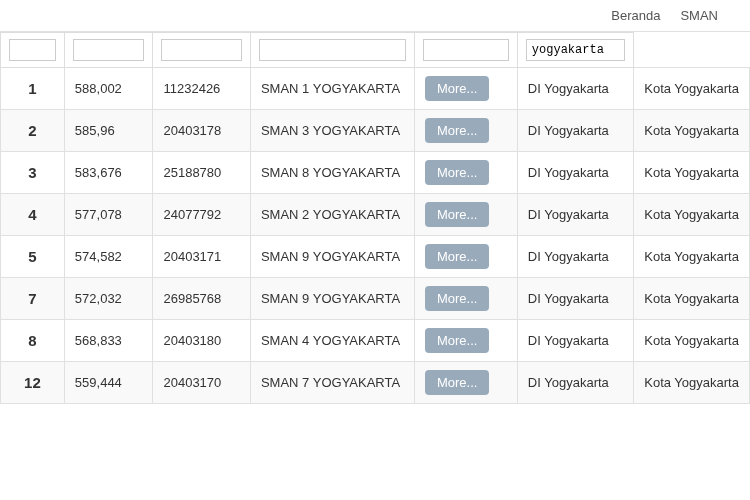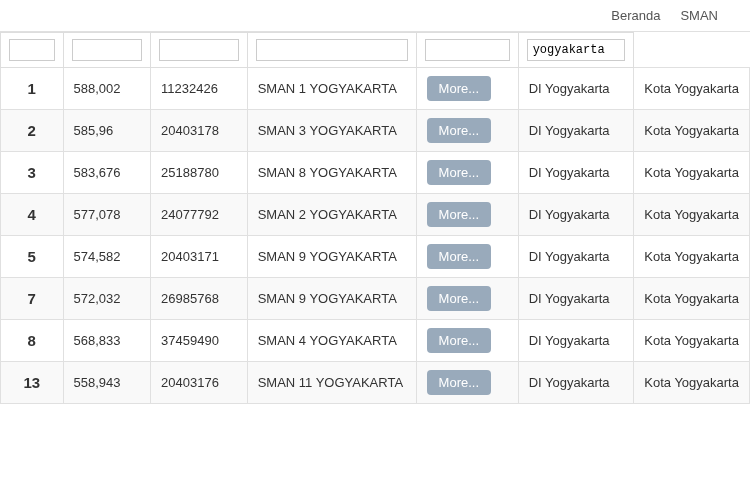--- a/index.html
+++ b/index.html
@@ -179,33 +179,33 @@
     <td>SMAN 9 YOGYAKARTA</td>
     <td>
       <button class="more-btn">More...</button>
     </td>
     <td>DI Yogyakarta</td>
     <td>Kota Yogyakarta</td>
   </tr>
         <tr>
     <td class="rank">8</td>
     <td>568,833</td>
-    <td>37459490</td>
+    <td>20403180</td>
     <td>SMAN 4 YOGYAKARTA</td>
     <td>
       <button class="more-btn">More...</button>
     </td>
     <td>DI Yogyakarta</td>
     <td>Kota Yogyakarta</td>
   </tr>
         <tr>
-    <td class="rank">13</td>
-    <td>558,943</td>
-    <td>20403176</td>
-    <td>SMAN 11 YOGYAKARTA</td>
+    <td class="rank">12</td>
+    <td>559,444</td>
+    <td>20403170</td>
+    <td>SMAN 7 YOGYAKARTA</td>
     <td>
       <button class="more-btn">More...</button>
     </td>
     <td>DI Yogyakarta</td>
     <td>Kota Yogyakarta</td>
   </tr>
       </tbody>
   </table>
 </div>
 

